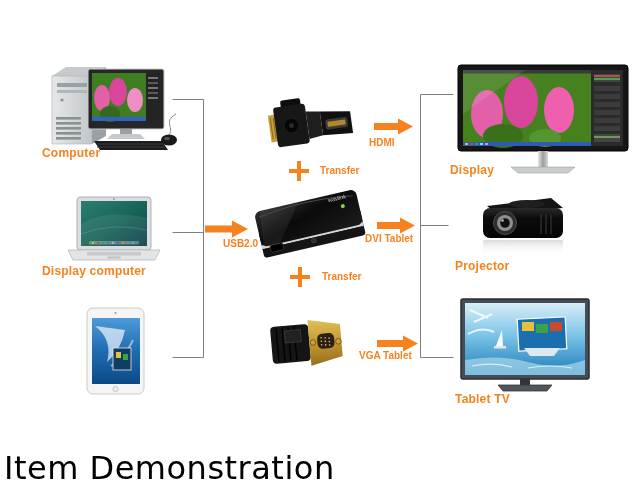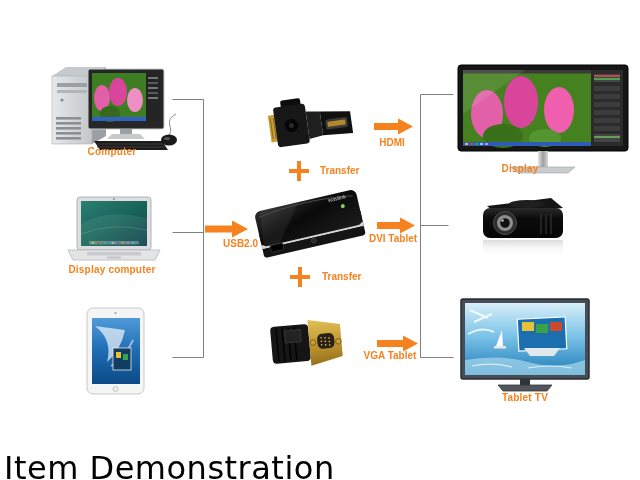--- a/index.html
+++ b/index.html
@@ -2,28 +2,28 @@
 <html><head>
 <meta charset="utf-8">
 <style>
   html,body{margin:0;padding:0;background:#ffffff;}
   #stage{
     position:relative;width:640px;height:480px;background:#ffffff;
     font-family:"Liberation Sans",sans-serif;overflow:hidden;
   }
   .abs{position:absolute;}
   .dev-label{
-    position:absolute;text-align:center;font-weight:bold;font-size:10px;
+    position:absolute;font-weight:bold;font-size:12px;
     color:var(--accent);letter-spacing:.2px;white-space:nowrap;
   }
   .arrow-label{
     position:absolute;font-weight:bold;font-size:10px;color:var(--accent);
     white-space:nowrap;
   }
-  .arrow-label.center{text-align:center;}
+  .arrow-label.center{}
   .arrow{fill:var(--accent);}
   .plus{fill:var(--accent);}
   .connector{stroke:var(--line);stroke-width:1;fill:none;}
   #page-title{
     position:absolute;left:4px;top:449px;font-size:32px;color:#000;
     font-family:"DejaVu Sans",sans-serif;letter-spacing:.5px;white-space:nowrap;
   }
   svg{display:block;}
 </style>
 </head>
@@ -284,20 +284,21 @@
     <rect x="8" y="16" width="80" height="30" rx="7" fill="url(#proj)"></rect>
     <circle cx="30" cy="31" r="11.5" fill="#2c2c2c" stroke="#4a4a4a" stroke-width="1"></circle>
     <circle cx="30" cy="31" r="8" fill="#8e8e8e"></circle>
     <circle cx="30" cy="31" r="4.8" fill="#101010"></circle>
     <circle cx="27.5" cy="28.5" r="1.3" fill="#dddddd" opacity="0.85"></circle>
     <line x1="66" y1="22" x2="66" y2="42" stroke="#2e2e2e" stroke-width="1.4"></line>
     <line x1="71" y1="22" x2="71" y2="42" stroke="#2e2e2e" stroke-width="1.4"></line>
     <line x1="76" y1="22" x2="76" y2="42" stroke="#2e2e2e" stroke-width="1.4"></line>
     <rect x="8" y="48" width="80" height="16" fill="url(#refl)"></rect>
   </svg>
+  <div class="dev-label" style="left:455px;top:259px;width:140px">Projector</div>
 
   <svg class="abs" style="left:458px;top:296px" width="134" height="104" viewBox="0 0 134 104">
     <defs>
       <linearGradient id="tvsky" x1="0" y1="0" x2="0" y2="1">
         <stop offset="0" stop-color="#d8eef8"></stop>
           <stop offset="0.45" stop-color="#7cc4e8"></stop>
           <stop offset="1" stop-color="#1f7cba"></stop>
       </linearGradient>
     </defs>
     <rect x="3" y="3" width="128" height="80" rx="2" fill="#474d54" stroke="#2a2e33" stroke-width="1.5"></rect>

